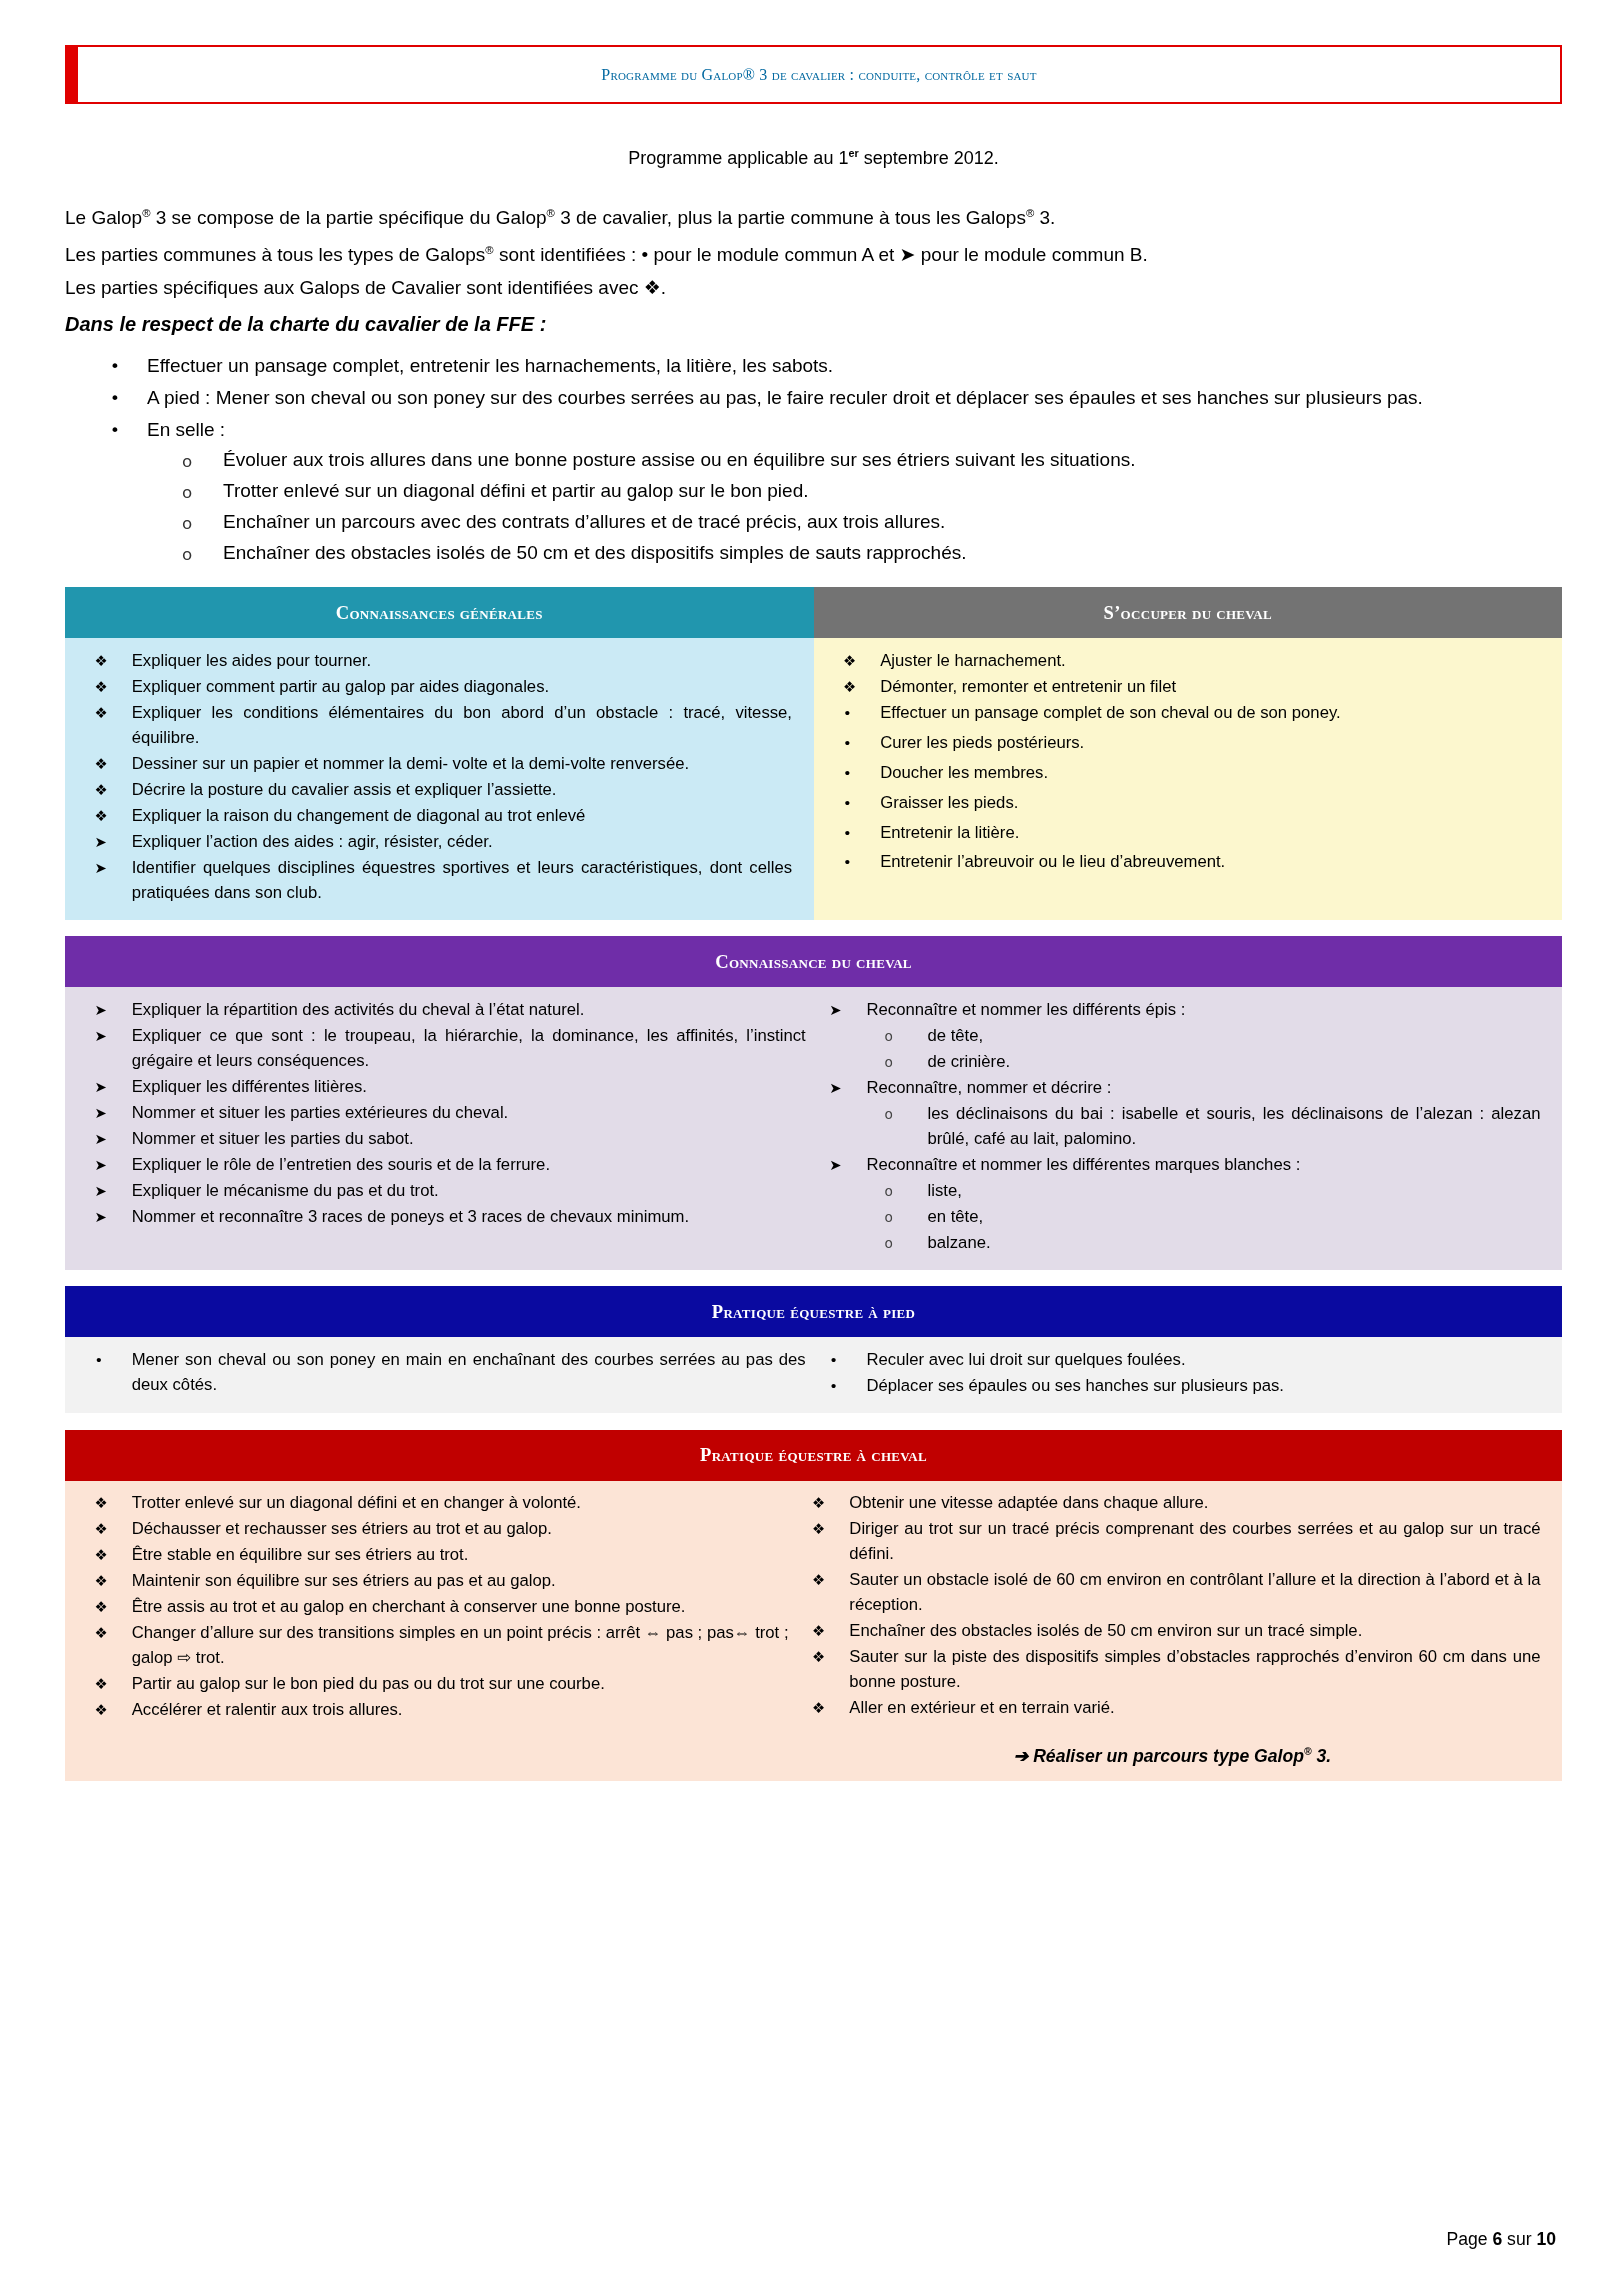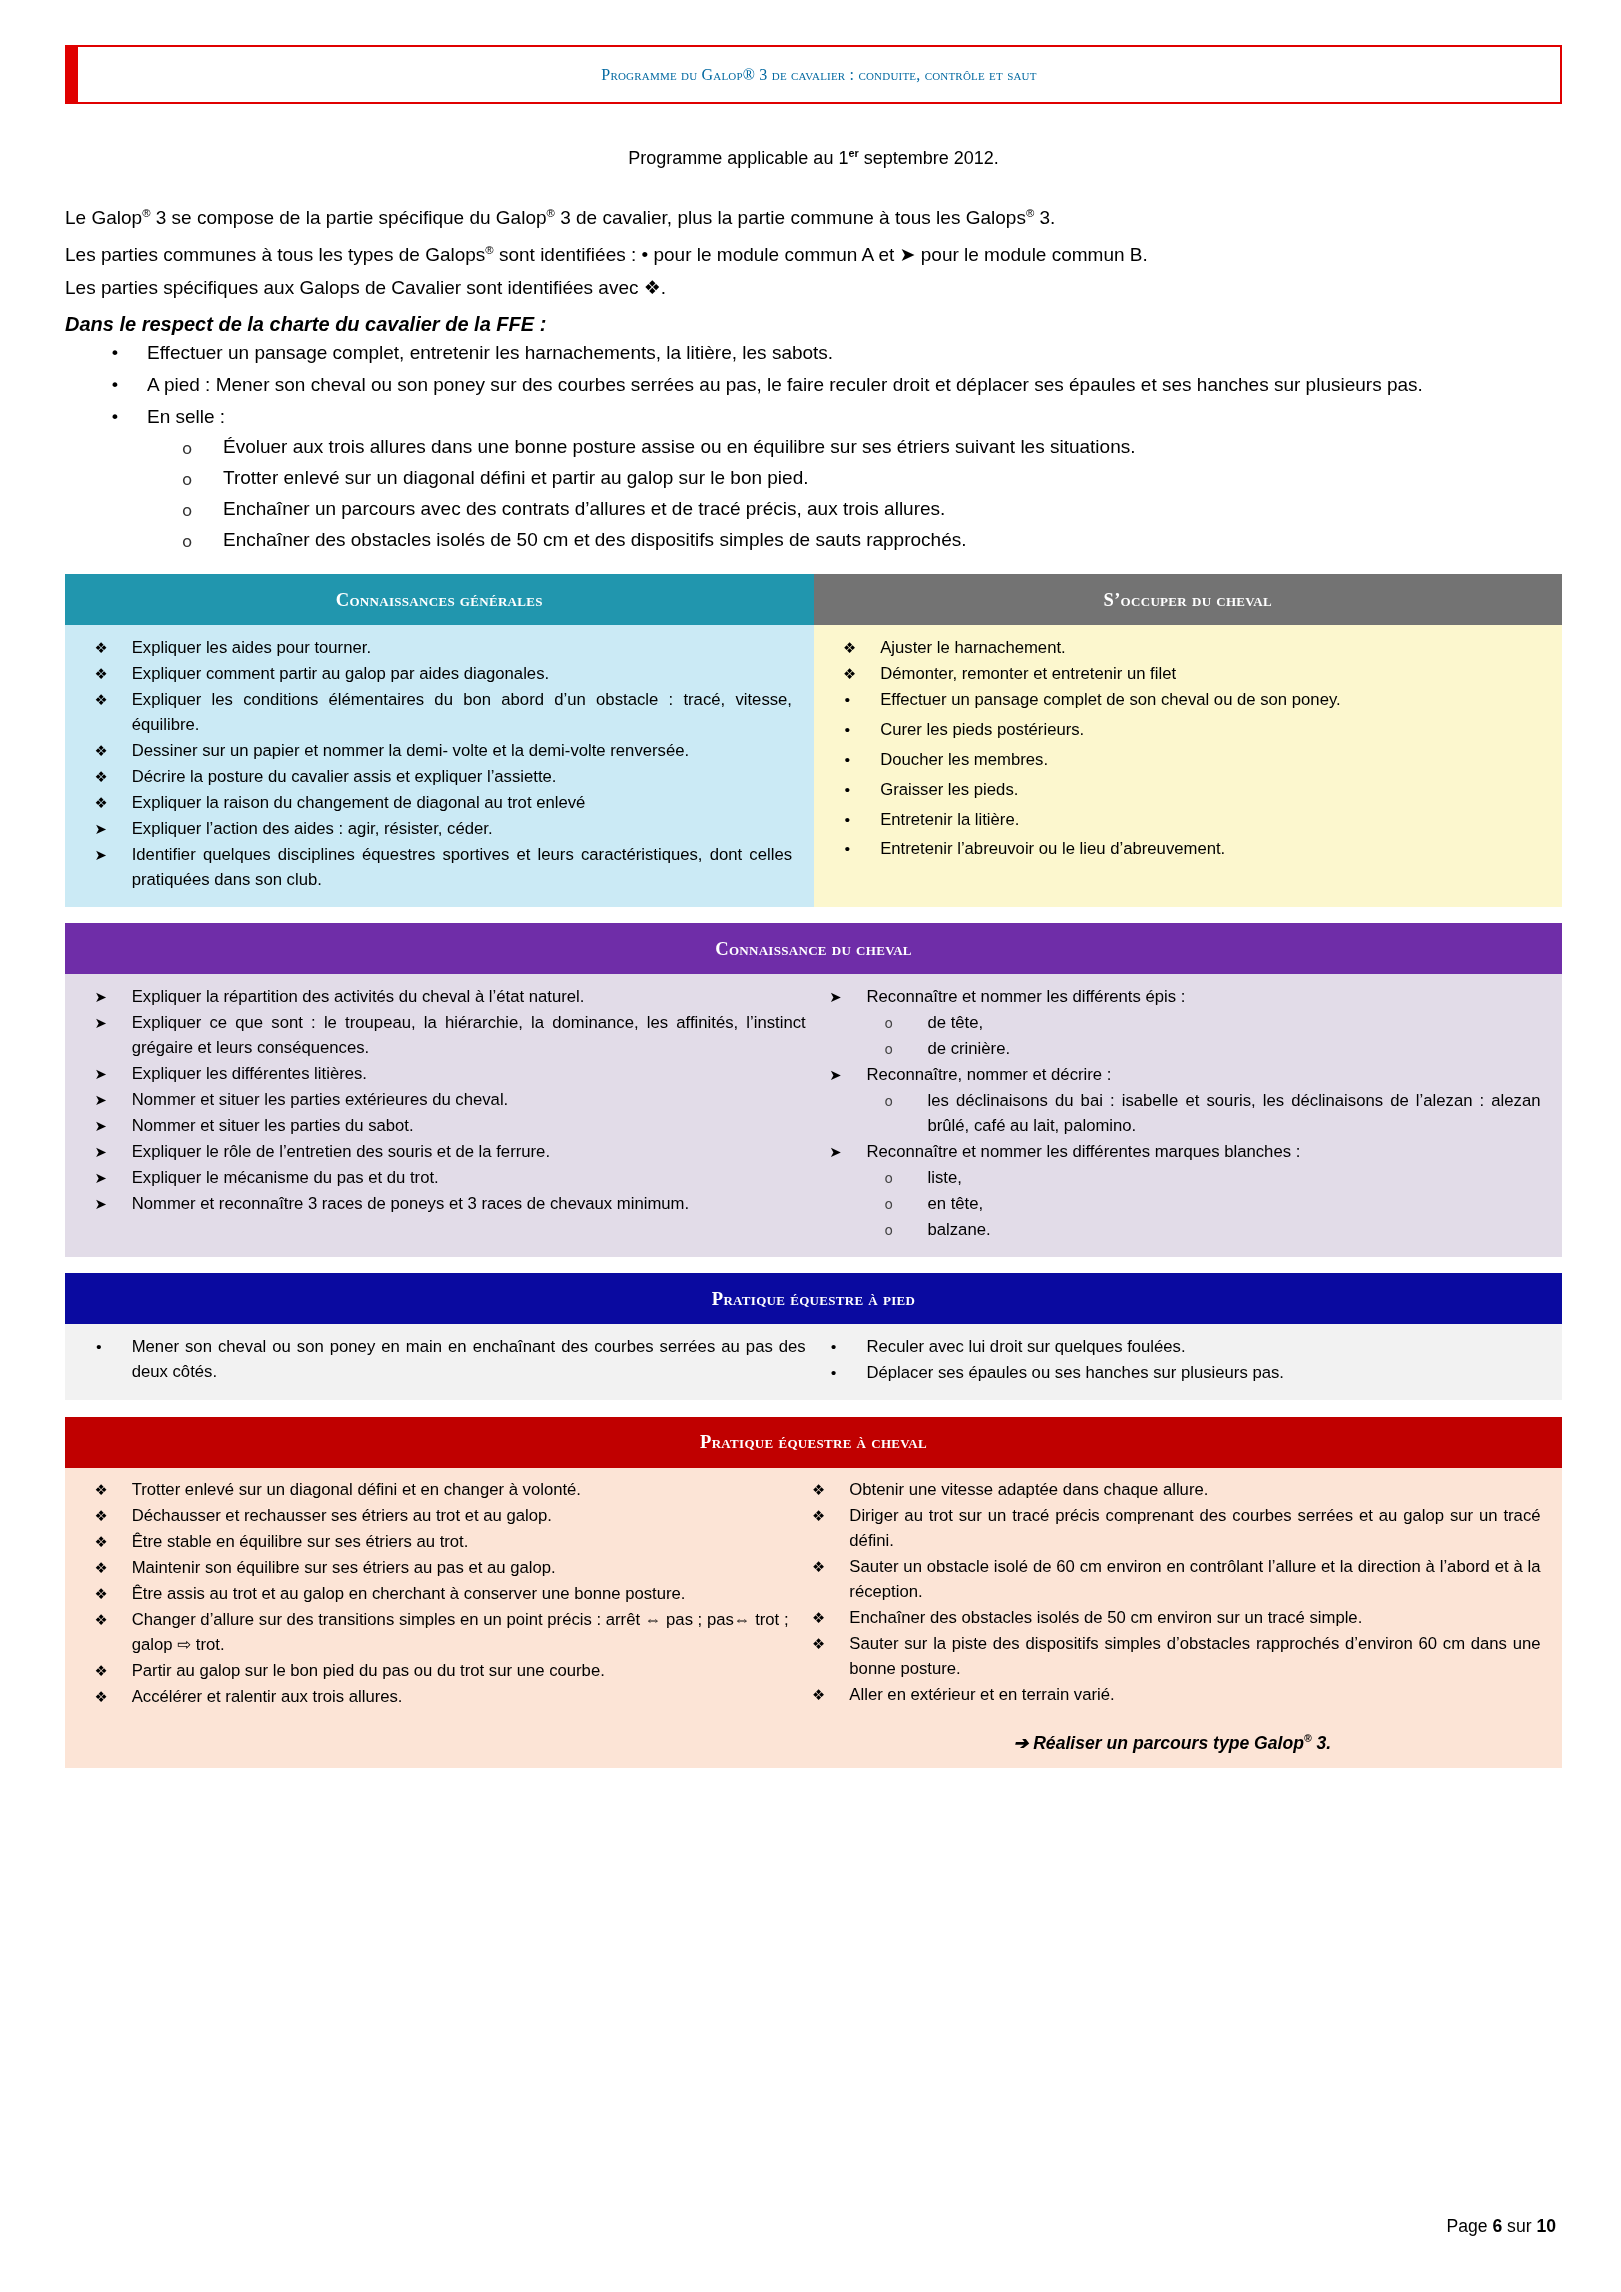--- a/index.html
+++ b/index.html
@@ -61,21 +61,21 @@
     line-height: 30px;
     margin-bottom: 2px;
   }
   .intro-line sup { font-size: 11.3px; vertical-align: super; }
 
   .charte {
     font-weight: bold;
     font-style: italic;
     font-size: 20px;
     margin-top: 8.8px;
-    margin-bottom: 2px;
+    margin-bottom: 15px;
   }
 
   
   ul.lvl1 {
     list-style: none;
     margin: 0;
     padding: 0;
   }
   ul.lvl1 > li {
     position: relative;
@@ -178,21 +178,21 @@
     font-style: italic;
     font-size: 17.6px;
     margin-top: 25.5px;
   }
   .arrow-line sup { font-size: 10.3px; vertical-align: super; }
 
   
   .footer {
     position: absolute;
     right: 65px;
-    bottom: 56px;
+    bottom: 43px;
     font-size: 17.6px;
   }
   .footer b { font-weight: bold; }
 
   .mk-diamond { font-family: "DejaVu Sans", sans-serif; }
   .mk-tri { font-family: "DejaVu Sans", sans-serif; font-size: 13.7px; }
   .mk-dot { font-family: "DejaVu Sans", sans-serif; }
   .mk-circ { font-family: "DejaVu Sans", sans-serif; }
 </style>
 </head>

